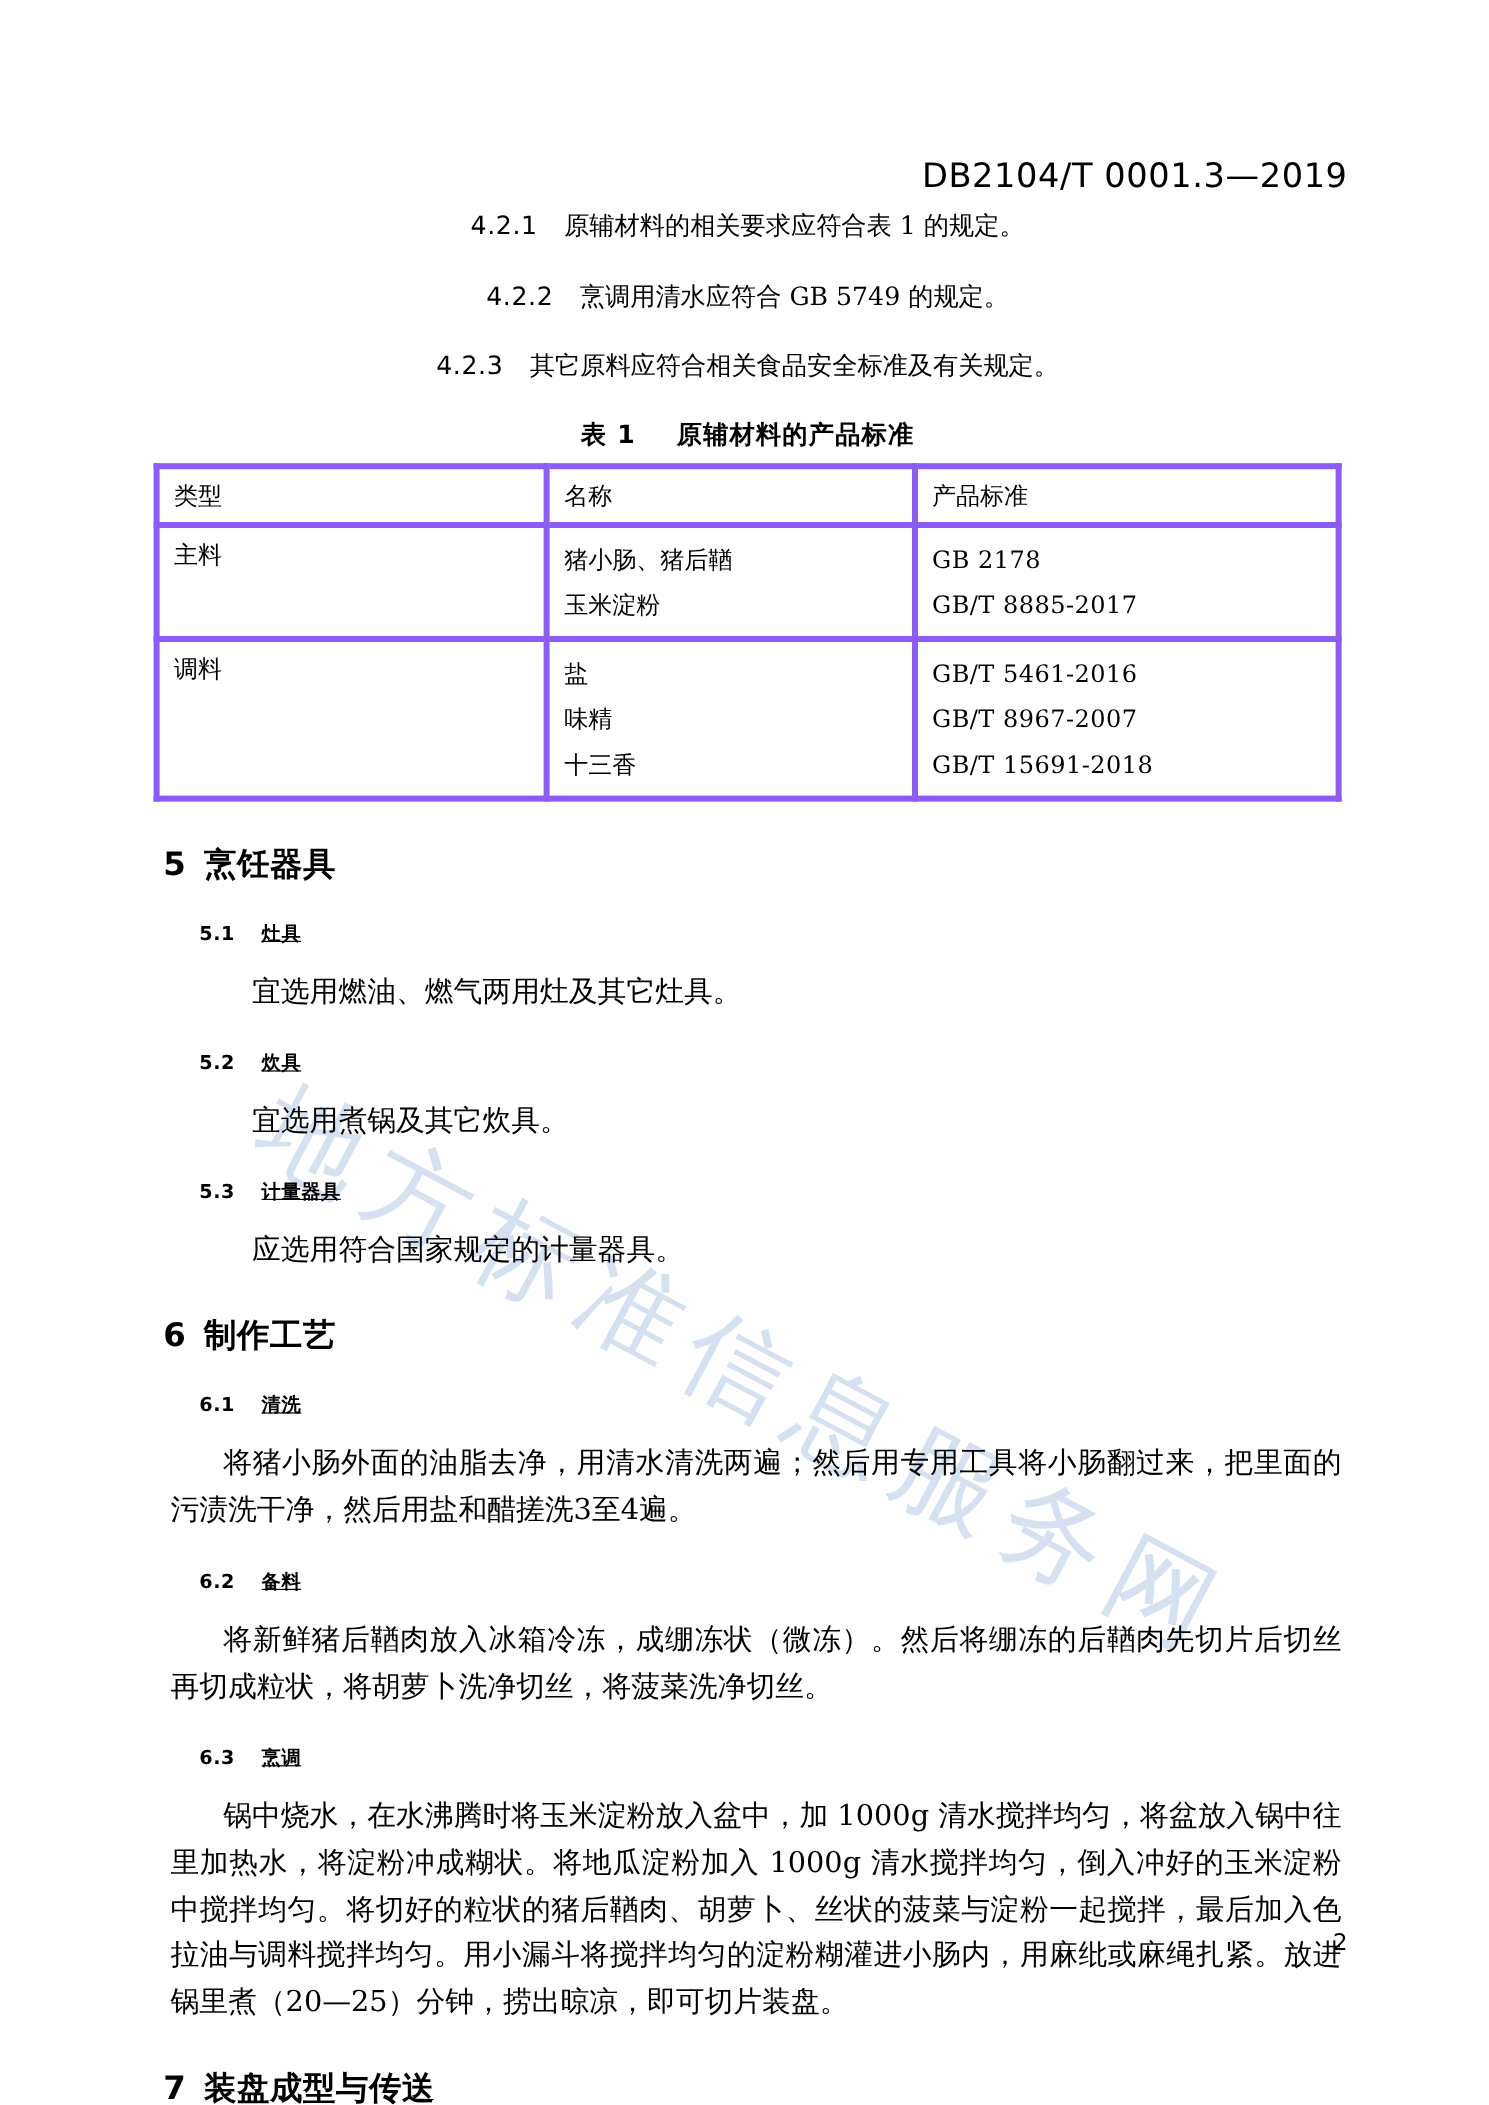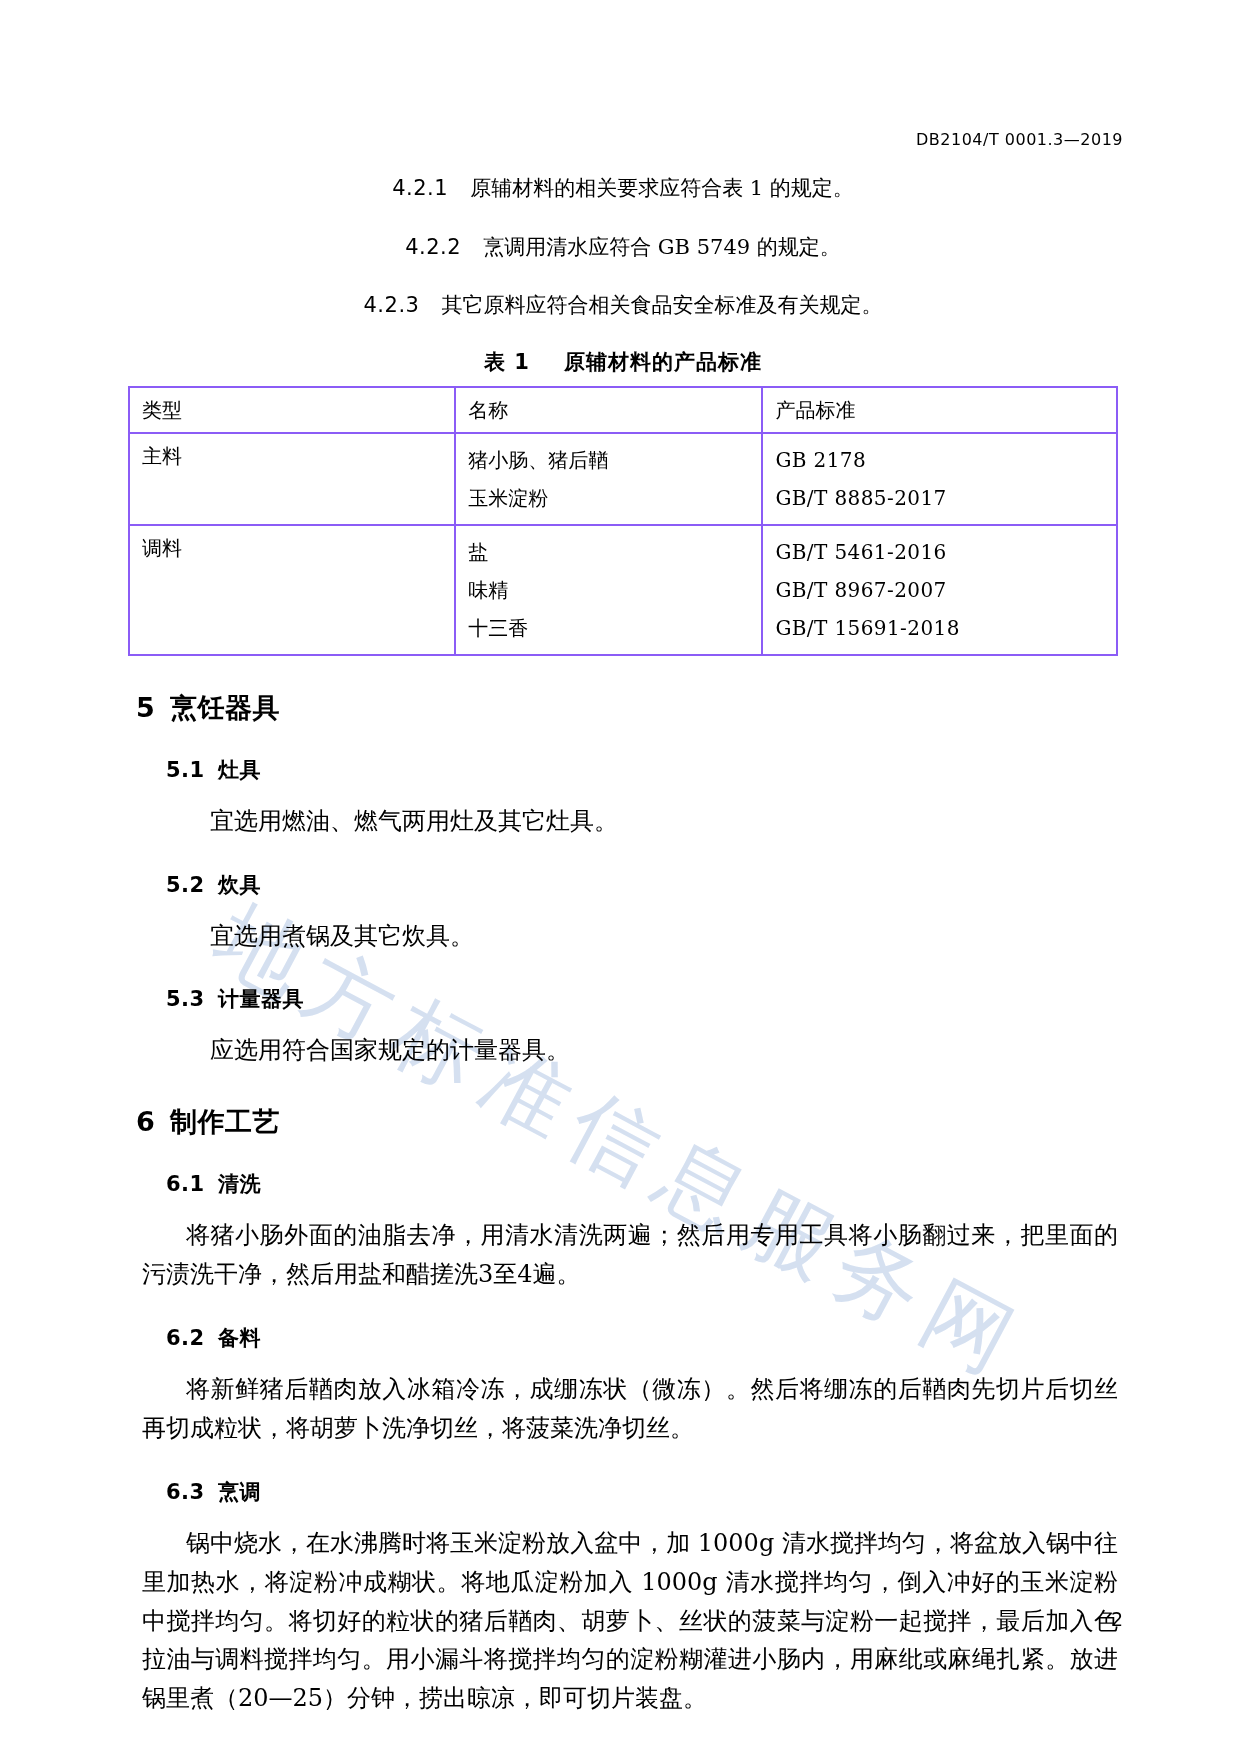--- a/index.html
+++ b/index.html
@@ -36,21 +36,21 @@
     opacity: .75;
     white-space: nowrap;
   }
 
   
   .running-head {
     position: absolute;
     top: 130px;
     right: 118px;
     font-family: "DejaVu Sans", "Liberation Sans", sans-serif;
-    font-size: 16px;
+    font-size: 28px;
     letter-spacing: .5px;
     white-space: nowrap;
     z-index: 2;
   }
 
   
   .content {
     position: absolute;
     left: 128px;
     top: 172px;
@@ -87,21 +87,21 @@
   }
   .table-caption .cap-gap { display: inline-block; width: 34px; }
 
   table.std {
     border-collapse: collapse;
     width: 100%;
     table-layout: fixed;
     font-size: 20px;
   }
   table.std td {
-    border: 2px solid #8b5cf6;
+    border: 5px solid #8b5cf6;
     padding: 7px 0 7px 12px;
     vertical-align: top;
     line-height: 1.5;
     height: 26px;
   }
   table.std td.c1 { width: 33%; }
   table.std td.c2 { width: 31%; }
   table.std td.c3 { width: 36%; }
   .cjk { font-family: "DejaVu Serif", "Liberation Serif", serif; }
   .latin { font-family: "DejaVu Serif", "Liberation Serif", serif; letter-spacing: .4px; }
@@ -113,24 +113,25 @@
     font-weight: bold;
     font-size: 27px;
     margin: 34px 0 0 0;
     padding-left: 8px;
     letter-spacing: .5px;
   }
   h2.sec .hnum { display: inline-block; min-width: 34px; }
   h3.sub {
     font-family: "DejaVu Sans", "Liberation Sans", sans-serif;
     font-weight: bold;
-    font-size: 21px;
+    font-size: 16px;
     margin: 30px 0 0 0;
     padding-left: 38px;
     letter-spacing: .5px;
+    text-decoration: underline;
   }
   h3.sub .hnum { display: inline-block; min-width: 52px; }
 
   p.body {
     font-size: 24px;
     line-height: 1.62;
     margin: 18px 0 0 0;
     text-indent: 44px;
     text-align: justify;
     font-family: "DejaVu Serif", "Liberation Serif", serif;

